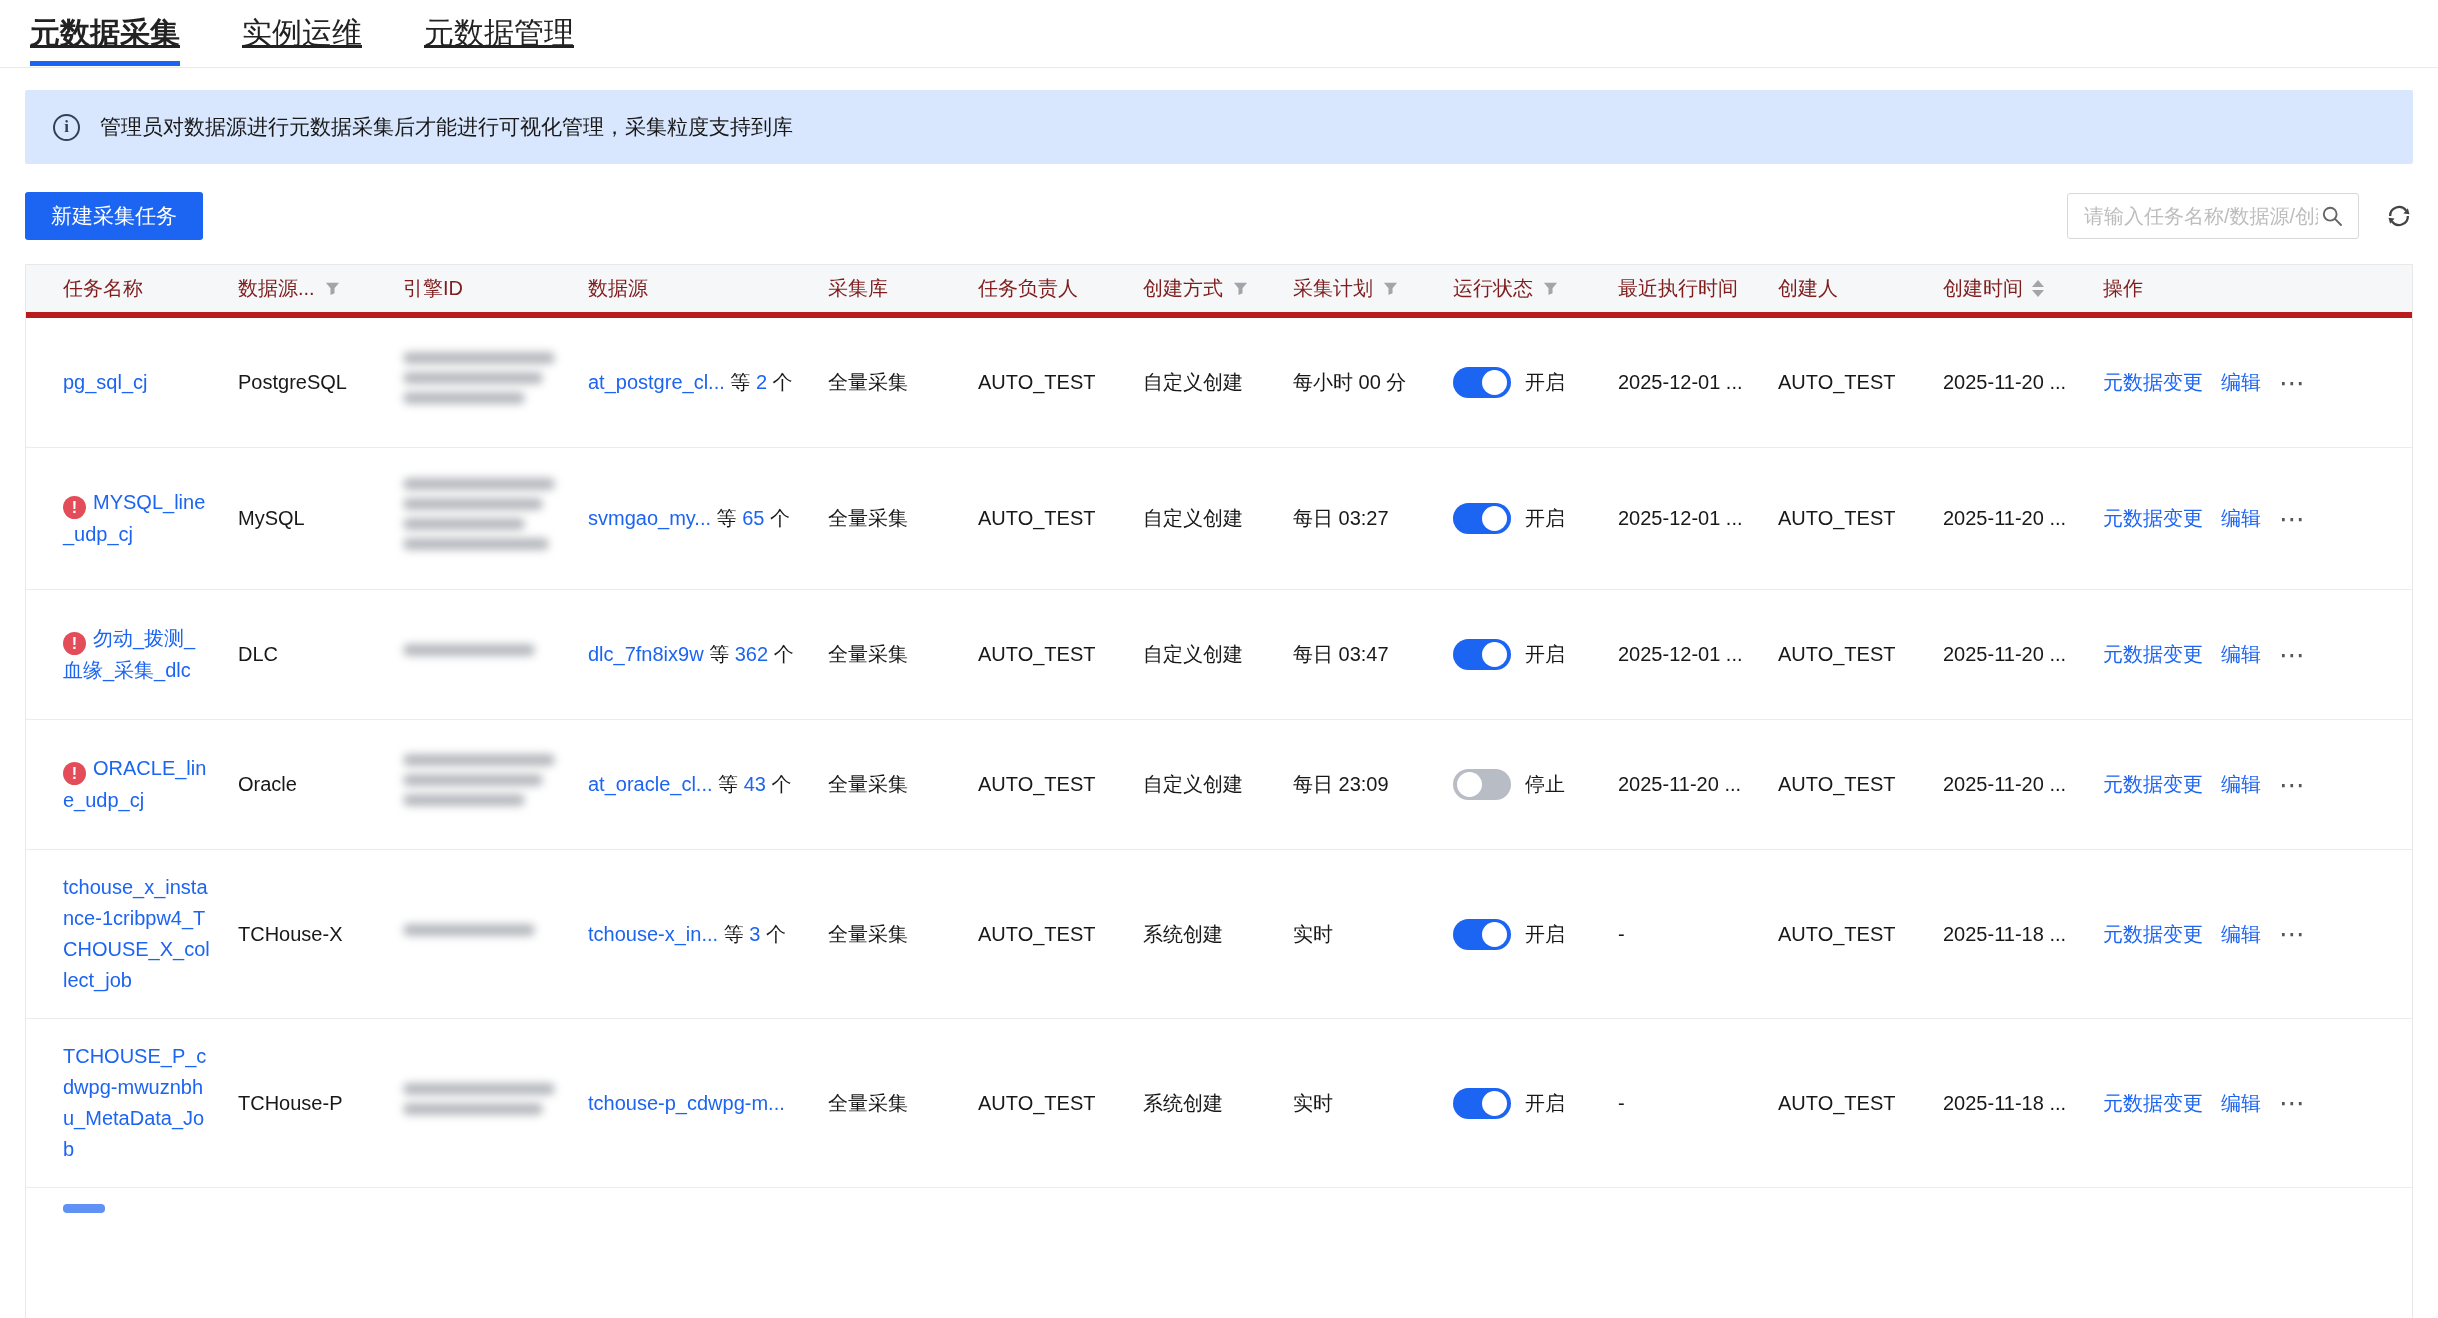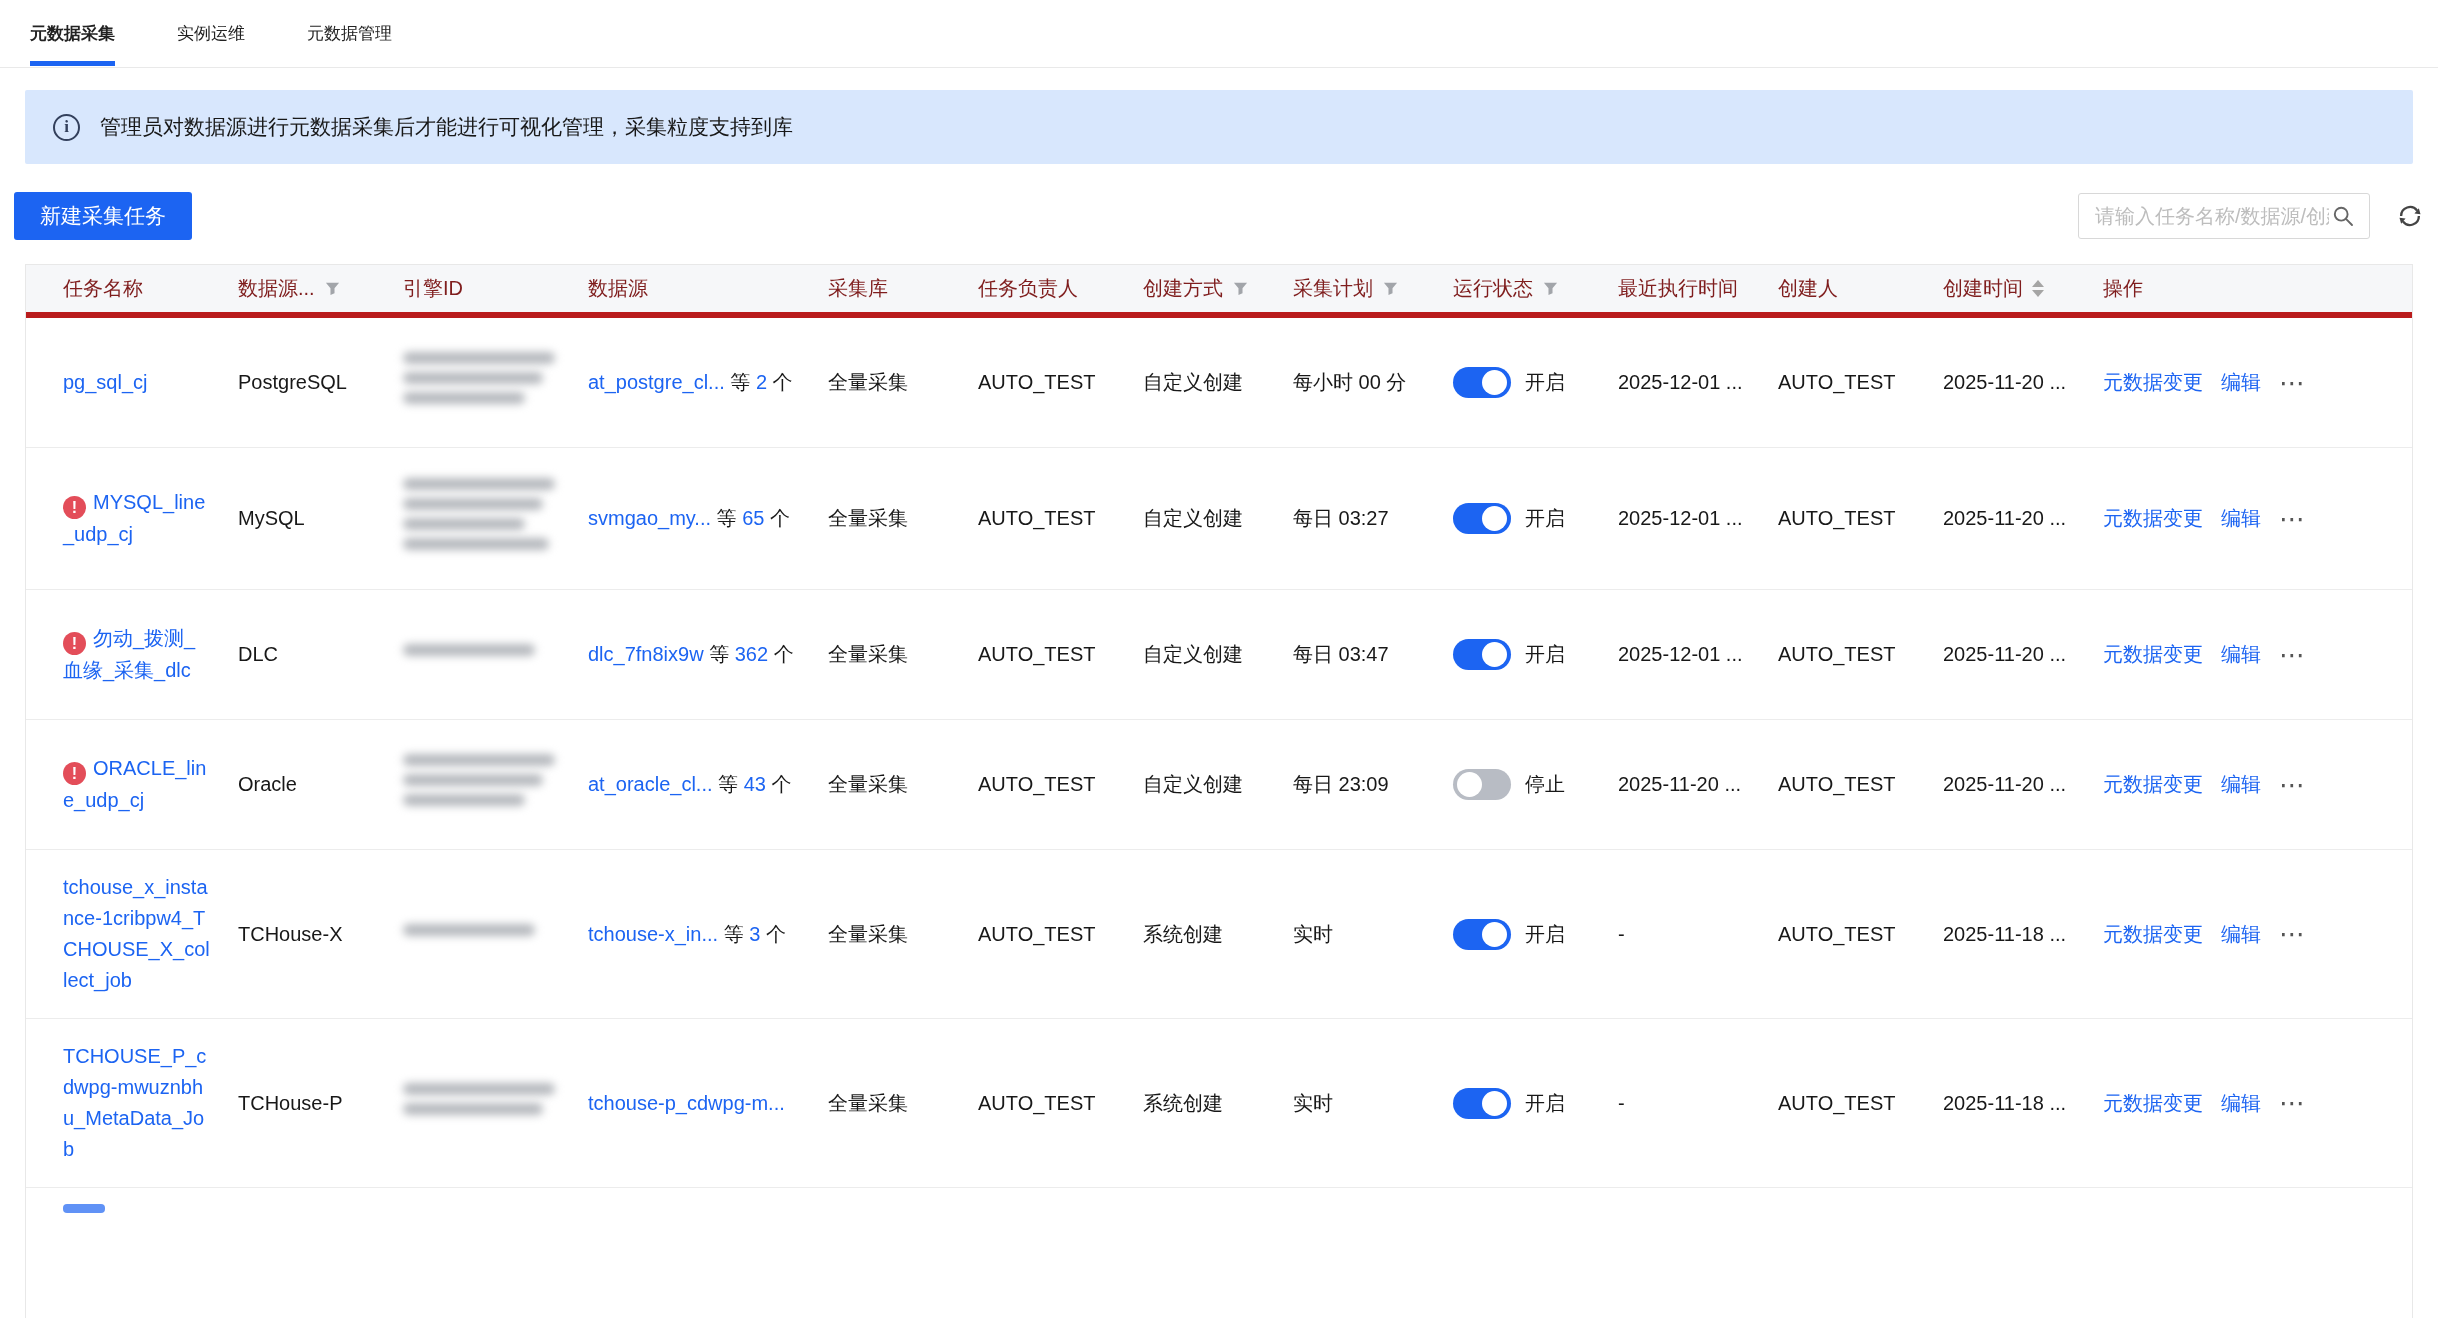--- a/index.html
+++ b/index.html
@@ -5,30 +5,30 @@
   :root{ --accent:#1c64f2; --banner-bg:#d8e7fd; }
   *{box-sizing:border-box;}
   body{
     margin:0; width:2438px; height:1318px; overflow:hidden;
     background:#fff; color:#181818;
     font-family:"Liberation Sans","DejaVu Sans",sans-serif;
     font-size:20px;
   }
   
   .tabbar{display:flex;align-items:center;height:68px;padding:0 30px;gap:62px;border-bottom:1px solid #e9e9e9;}
-  .tab{font-size:17px;color:#222;height:64px;display:flex;align-items:center;position:relative;cursor:pointer;white-space:nowrap;}
+  .tab{font-size:30px;color:#222;height:64px;display:flex;align-items:center;position:relative;cursor:pointer;white-space:nowrap;text-decoration:underline;}
   .tab.active{font-weight:bold;}
   .tab.active::after{content:"";position:absolute;left:0;right:0;bottom:0;height:5px;background:var(--accent);}
   
   .banner{margin:22px 25px 16px;background:var(--banner-bg);height:74px;display:flex;align-items:center;gap:20px;padding:0 28px;border-radius:2px;}
   .info-icon{flex:none;width:27px;height:27px;border-radius:50%;border:2px solid #33405c;color:#33405c;display:flex;align-items:center;justify-content:center;font-size:17px;font-weight:bold;}
   .info-icon::after{content:"i";font-family:"Liberation Serif",serif;}
   .banner-text{font-size:21px;color:#181818;}
   
-  .toolbar{margin:28px 14px 0;display:flex;justify-content:space-between;align-items:center;}
+  .toolbar{margin:28px 25px 0;display:flex;justify-content:space-between;align-items:center;}
   .primary-btn{background:var(--accent);color:#fff;border:none;border-radius:3px;height:48px;padding:0 26px;font-size:21px;cursor:pointer;font-family:inherit;}
   .toolbar-right{display:flex;align-items:center;gap:26px;}
   .search{width:292px;height:46px;border:1px solid #d8d8d8;border-radius:3px;display:flex;align-items:center;padding:0 14px;background:#fff;}
   .search input{border:none;outline:none;flex:1;font-size:20px;color:#333;font-family:inherit;min-width:0;}
   .search input::placeholder{color:#bdbdbd;}
   .icon-btn{display:flex;align-items:center;justify-content:center;cursor:pointer;}
   
   .tbl{margin:24px 25px 0;border:1px solid #e8e8e8;border-bottom:none;}
   .grid{display:grid;grid-template-columns:175px 165px 185px 240px 150px 165px 150px 160px 165px 160px 165px 160px 1fr;padding-left:37px;}
   .thead{background:#f6f7f9;border-bottom:6px solid #b91c1c;min-height:47px;align-items:center;color:#7f1d1d;}

